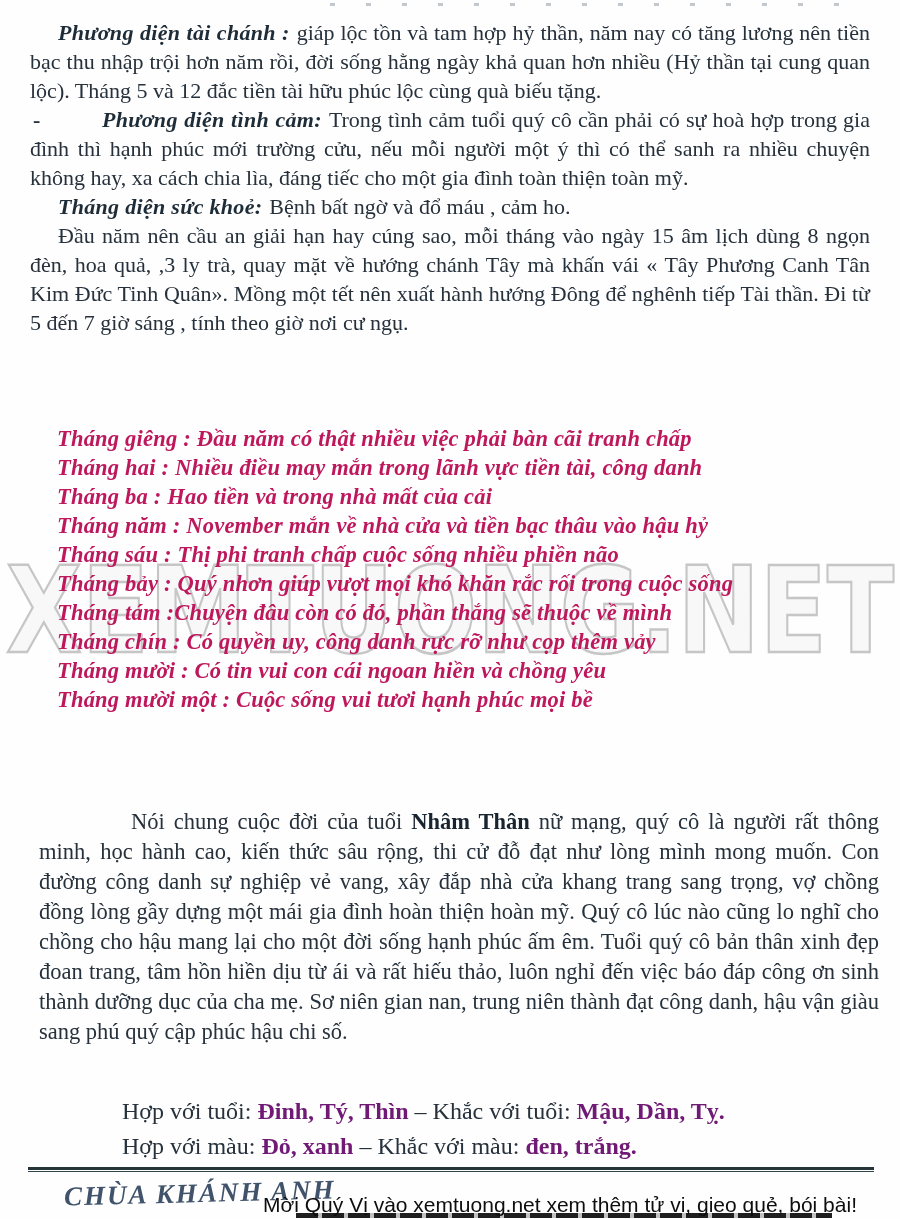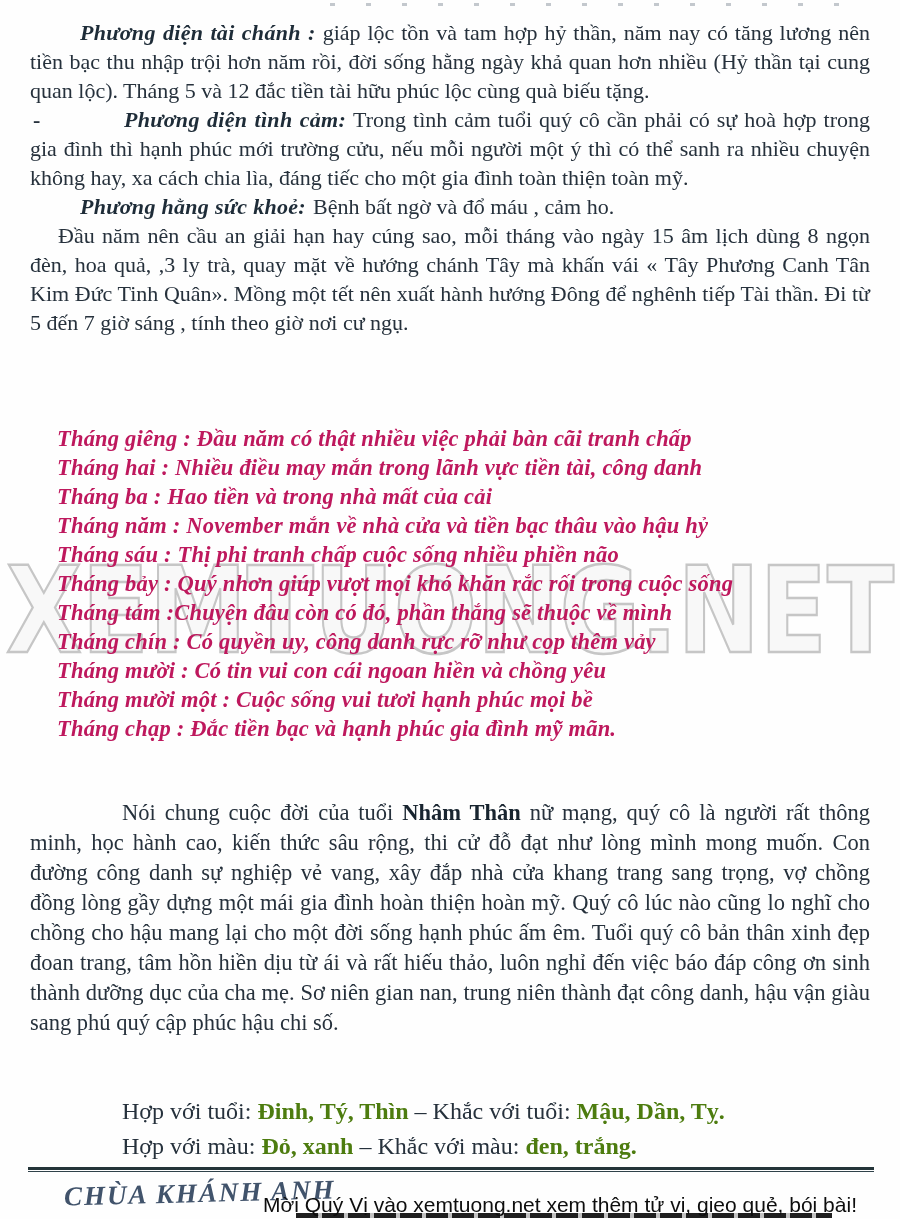--- a/index.html
+++ b/index.html
@@ -26,41 +26,40 @@
 
   .flow { top:18px; left:30px; width:840px; }
   .para {
     margin:0; font-size:22px; line-height:29px; text-align:justify;
     color:#26313c;
   }
   .para.indent { text-indent:28px; }
   .head {
     font-weight:bold; font-style:italic; color:#1e2c38; margin-right:7px;
     letter-spacing:.3px;
-    margin-left:22px;
   }
   .dash { display:inline-block; width:72px; text-indent:3px; font-weight:bold; }
 
   .months {
     top:424px; left:57px; right:30px;
     font-weight:bold; font-style:italic;
     font-size:22.5px; line-height:29px;
     color:#be185d; letter-spacing:.2px;
   }
   .month { white-space:nowrap; }
 
   .summary {
     top:798px; left:30px; width:840px;
-    margin:0; font-size:22.5px; line-height:30px; text-align:justify;
+    margin:9px; font-size:22.5px; line-height:30px; text-align:justify;
     text-indent:92px; color:#26313c;
   }
   .summary b { color:#18242f; }
 
   .compat { top:1094px; left:122px; font-size:24px; line-height:35px; }
-  .compat b { color:#4d7c0f; }
+  .compat b { color:#701a75; }
 
   .rule {
     position:absolute; top:1167px; left:28px; right:26px; height:6px; z-index:1;
     background:linear-gradient(#243439 0, #243439 3px, transparent 3px, transparent 4px, #30424a 4px, #30424a 5px, transparent 5px);
   }
 
   .temple {
     position:absolute; top:1178px; left:64px; z-index:1;
     font-family:"Liberation Serif", serif;
     font-weight:bold; font-style:italic;
@@ -89,36 +88,35 @@
 
   <div class="noise-top"></div>
 
   <svg class="watermark" width="900" height="120" viewBox="0 0 900 120">
     <text x="6" y="100" textLength="888" lengthAdjust="spacingAndGlyphs" font-family="DejaVu Sans, sans-serif" font-weight="bold" font-size="120" fill="#f8f8f8" stroke="#c6c6c6" stroke-width="2.5">XEMTUONG.NET</text>
   </svg>
 
   <div class="flow">
     <p class="para indent"><b class="head">Phương diện tài chánh :</b><span>giáp lộc tồn và tam hợp hỷ thần, năm nay có tăng lương nên tiền bạc thu nhập trội hơn năm rồi, đời sống hằng ngày khả quan hơn nhiều (Hỷ thần tại cung quan lộc). Tháng 5 và 12 đắc tiền tài hữu phúc lộc cùng quà biếu tặng.</span></p>
     <p class="para"><span class="dash">-</span><b class="head">Phương diện tình cảm:</b><span>Trong tình cảm tuổi quý cô cần phải có sự hoà hợp trong gia đình thì hạnh phúc mới trường cửu, nếu mỗi người một ý thì có thể sanh ra nhiều chuyện không hay, xa cách chia lìa, đáng tiếc cho một gia đình toàn thiện toàn mỹ.</span></p>
-    <p class="para indent"><b class="head">Phương hằng sức khoẻ:</b><span>Bệnh bất ngờ và đổ máu , cảm ho.</span></p>
+    <p class="para indent"><b class="head">Tháng diện sức khoẻ:</b><span>Bệnh bất ngờ và đổ máu , cảm ho.</span></p>
     <p class="para indent"><span>Đầu năm nên cầu an giải hạn hay cúng sao, mỗi tháng vào ngày 15 âm lịch dùng 8 ngọn đèn, hoa quả, ,3 ly trà, quay mặt về hướng chánh Tây mà khấn vái « Tây Phương Canh Tân Kim Đức Tinh Quân». Mồng một tết nên xuất hành hướng Đông để nghênh tiếp Tài thần. Đi từ 5 đến 7 giờ sáng , tính theo giờ nơi cư ngụ.</span></p>
   </div>
 
   <div class="months">
     <div class="month">Tháng giêng : Đầu năm có thật nhiều việc phải bàn cãi tranh chấp</div>
     <div class="month">Tháng hai : Nhiều điều may mắn trong lãnh vực tiền tài, công danh</div>
     <div class="month">Tháng ba : Hao tiền và trong nhà mất của cải</div>
     <div class="month">Tháng năm : November mắn về nhà cửa và tiền bạc thâu vào hậu hỷ</div>
     <div class="month">Tháng sáu : Thị phi tranh chấp cuộc sống nhiều phiền não</div>
     <div class="month">Tháng bảy : Quý nhơn giúp vượt mọi khó khăn rắc rối trong cuộc sống</div>
     <div class="month">Tháng tám :Chuyện đâu còn có đó, phần thắng sẽ thuộc về mình</div>
     <div class="month">Tháng chín : Có quyền uy, công danh rực rỡ như cọp thêm vảy</div>
     <div class="month">Tháng mười : Có tin vui con cái ngoan hiền và chồng yêu</div>
     <div class="month">Tháng mười một : Cuộc sống vui tươi hạnh phúc mọi bề</div>
-    <div class="month">Tháng chạp : Đắc tiền bạc và hạnh phúc gia đình mỹ mãn.</div>
   </div>
 
   <p class="summary"><span>Nói chung cuộc đời của tuổi </span><b>Nhâm Thân</b><span> nữ mạng, quý cô là người rất thông minh, học hành cao, kiến thức sâu rộng, thi cử đỗ đạt như lòng mình mong muốn. Con đường công danh sự nghiệp vẻ vang, xây đắp nhà cửa khang trang sang trọng, vợ chồng đồng lòng gầy dựng một mái gia đình hoàn thiện hoàn mỹ. Quý cô lúc nào cũng lo nghĩ cho chồng cho hậu mang lại cho một đời sống hạnh phúc ấm êm. Tuổi quý cô bản thân xinh đẹp đoan trang, tâm hồn hiền dịu từ ái và rất hiếu thảo, luôn nghỉ đến việc báo đáp công ơn sinh thành dưỡng dục của cha mẹ. Sơ niên gian nan, trung niên thành đạt công danh, hậu vận giàu sang phú quý cập phúc hậu chi số.</span></p>
 
   <div class="compat">
     <div class="compat-line"><span>Hợp với tuổi: </span><b>Đinh, Tý, Thìn</b><span> – Khắc với tuổi: </span><b>Mậu, Dần, Tỵ.</b></div>
     <div class="compat-line"><span>Hợp với màu: </span><b>Đỏ, xanh</b><span> – Khắc với màu: </span><b>đen, trắng.</b></div>
   </div>
 
   <div class="rule"></div>

